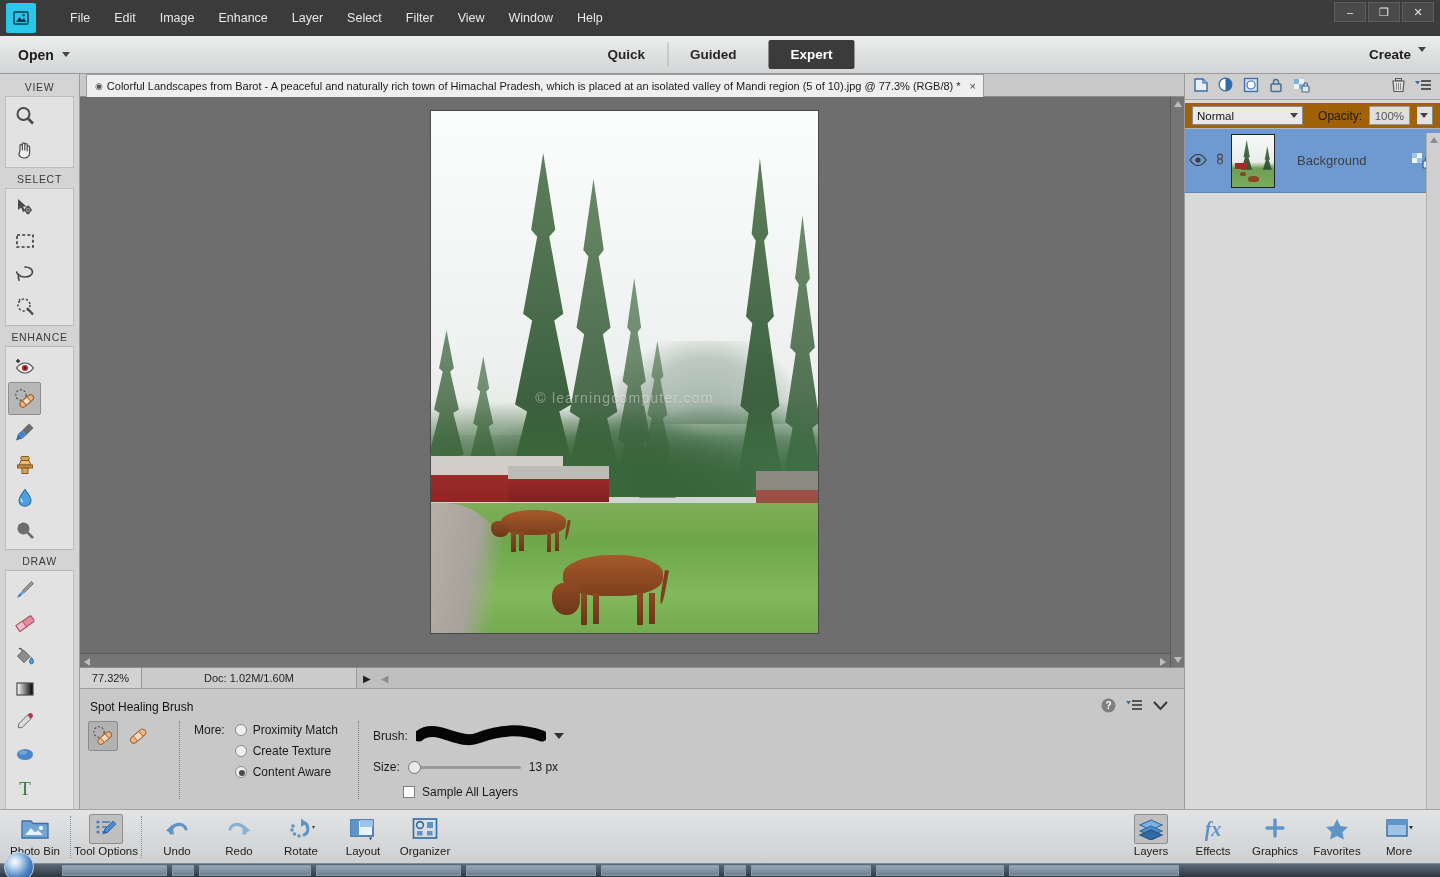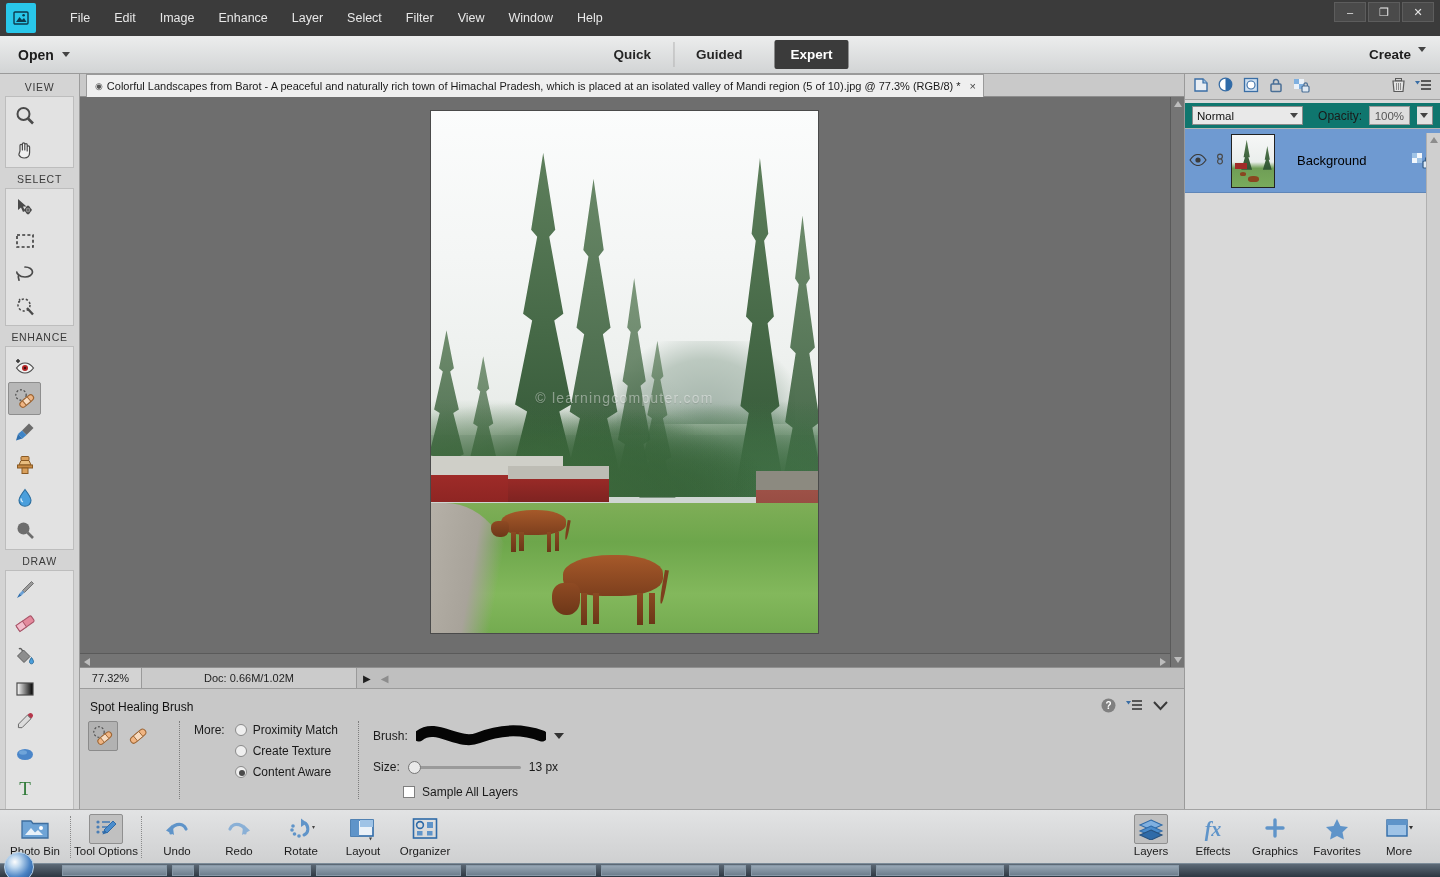--- a/index.html
+++ b/index.html
@@ -50,21 +50,21 @@
     position:absolute; left:50%; transform:translateX(-50%);
     display:flex; align-items:center; height:38px;
   }
   .mode {
     font-size:13.5px; font-weight:bold; color:#262626;
     padding:5px 22px; cursor:default;
   }
   .mode + .mode { border-left:1px solid #b4b4b4; }
   .mode.active {
     background:#3b3b3b; color:#fff; border-radius:2px;
-    padding:7px 16px; border-left:none; margin-left:10px;
+    padding:7px 22px; border-left:none; margin-left:10px;
   }
   .create-btn {
     position:absolute; right:14px; font-size:13.5px; font-weight:bold;
     color:#1d1d1d; display:flex; gap:7px;
   }
   .caret-d {
     width:0;height:0;border-left:4px solid transparent;
     border-right:4px solid transparent;border-top:5px solid #444;
   }
 
@@ -266,21 +266,21 @@
     position:absolute; left:1184px; top:74px; width:256px; height:735px;
     background:#d9d9d9; border-left:1px solid #9a9a9a;
   }
   .rp-toolbar {
     height:26px; background:#cfcfcf; border-bottom:1px solid #a2a2a2;
     display:flex; align-items:center; padding:0 8px; gap:9px;
   }
   .rp-spacer { flex:1; }
   .rp-blend {
     height:26px; display:flex; align-items:center; gap:7px; padding:0 7px;
-    background:#0f766e; border-bottom:1px solid #b4b4b4; margin-top:3px;
+    background:#a16207; border-bottom:1px solid #b4b4b4; margin-top:3px;
   }
   .select-box {
     width:115px; height:19px; background:#e9e9e9; border:1px solid #8b8b8b;
     display:flex; align-items:center; padding:0 4px; font-size:11.5px;
     justify-content:space-between; color:#111;
   }
   .opacity-box {
     width:42px; height:19px; background:#dedede; border:1px solid #9a9a9a;
     font-size:11.5px; display:flex; align-items:center;
     justify-content:center; color:#555;
@@ -292,21 +292,21 @@
   .layer-row {
     height:64px; background:#6f9ad1; display:flex; align-items:center;
     border-bottom:1px solid #5f86b8; position:relative;
   }
   .eye { width:26px; text-align:center; font-size:14px; color:#3a3a3a; }
   .linkcol { width:18px; text-align:center; font-size:12px; color:#4a4a4a; }
   .lthumb {
     width:44px; height:54px; border:1px solid #222; background:#cfd6d2;
     overflow:hidden; position:relative; margin-left:2px;
   }
-  .lname { flex:1; padding-left:22px; font-size:13px; color:#000000; }
+  .lname { flex:1; padding-left:22px; font-size:13px; color:#404040; }
   .llock { width:34px; display:flex; align-items:center; justify-content:center; }
   .rp-vscroll {
     position:absolute; right:0; top:59px; width:14px; bottom:0;
     background:#cfcfcf; border-left:1px solid #b0b0b0;
   }
 
   
   .bottombar {
     position:absolute; left:0; top:809px; width:1440px; height:54px;
     background:linear-gradient(#e2e3e4,#cfd0d1);
@@ -628,21 +628,21 @@
         </svg>
       <svg style="position:absolute;right:4px;top:4px" width="6" height="8" viewBox="0 0 6 8">
           <path d="M6 4 L0 0 L0 8Z" fill="#bdbdbd"></path>
         </svg>
     </div>
   </div>
 
   <div class="statusbar">
     <div class="sb-zoom">77.32%</div>
     <div class="sb-doc">
-      <span>Doc: 0.66M/1.02M</span>
+      <span>Doc: 1.02M/1.60M</span>
     </div>
     <span class="sb-play">▶</span>
     <span class="sb-play" style="margin-left:10px;color:#8d8d8d">◀</span>
   </div>
 
   <div class="tooloptions">
     <div class="to-title">Spot Healing Brush</div>
     <div class="to-icons">
       <span>
         <svg width="15" height="15" viewBox="0 0 15 15">

